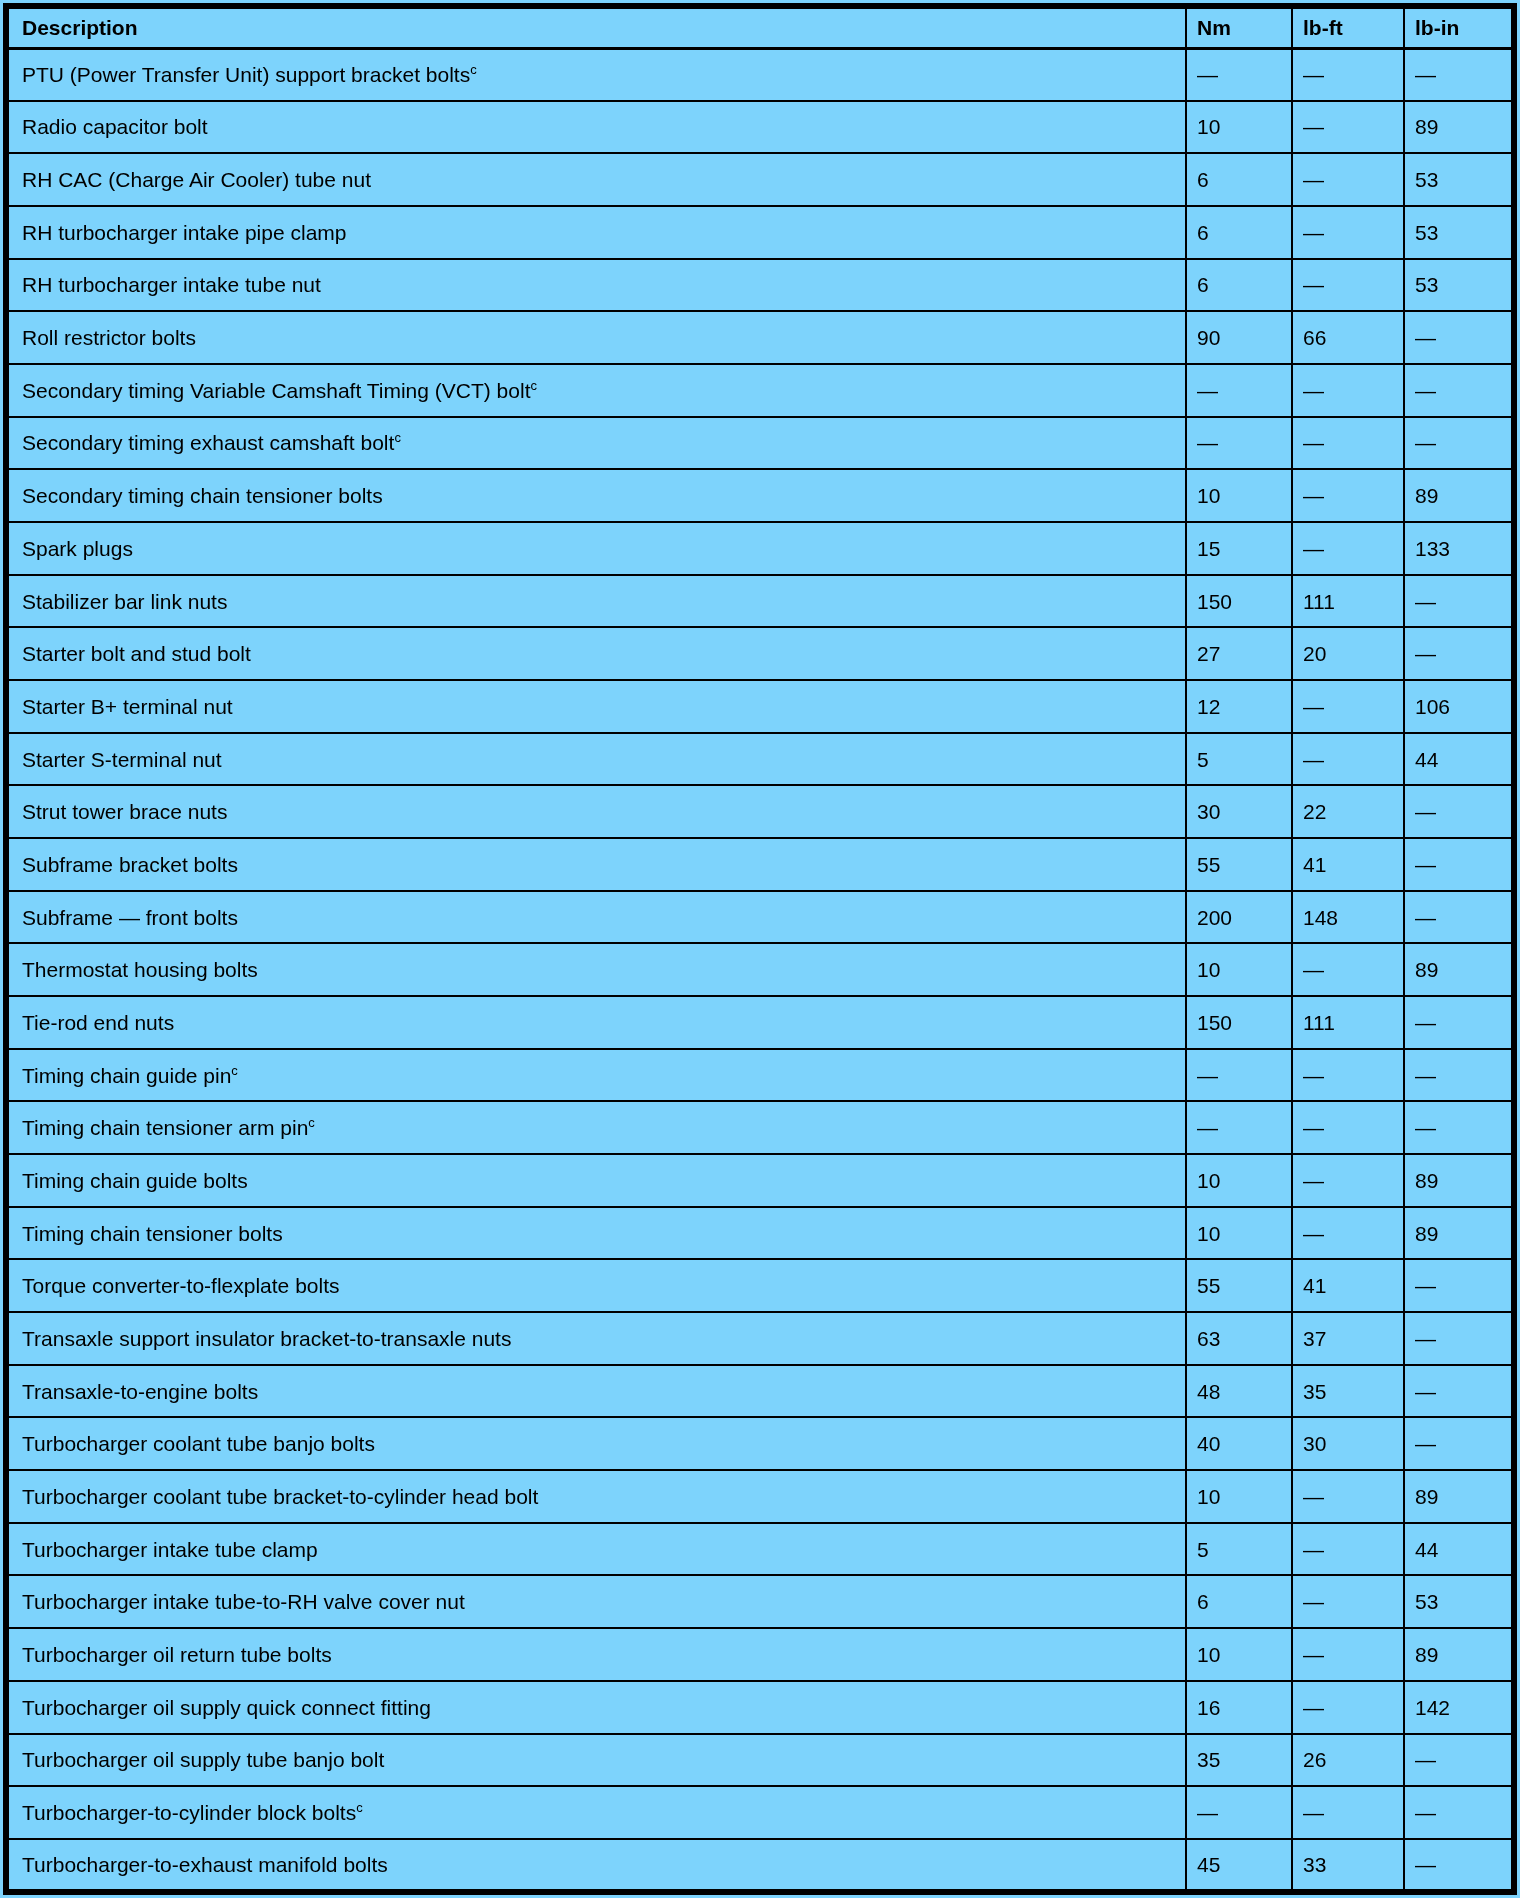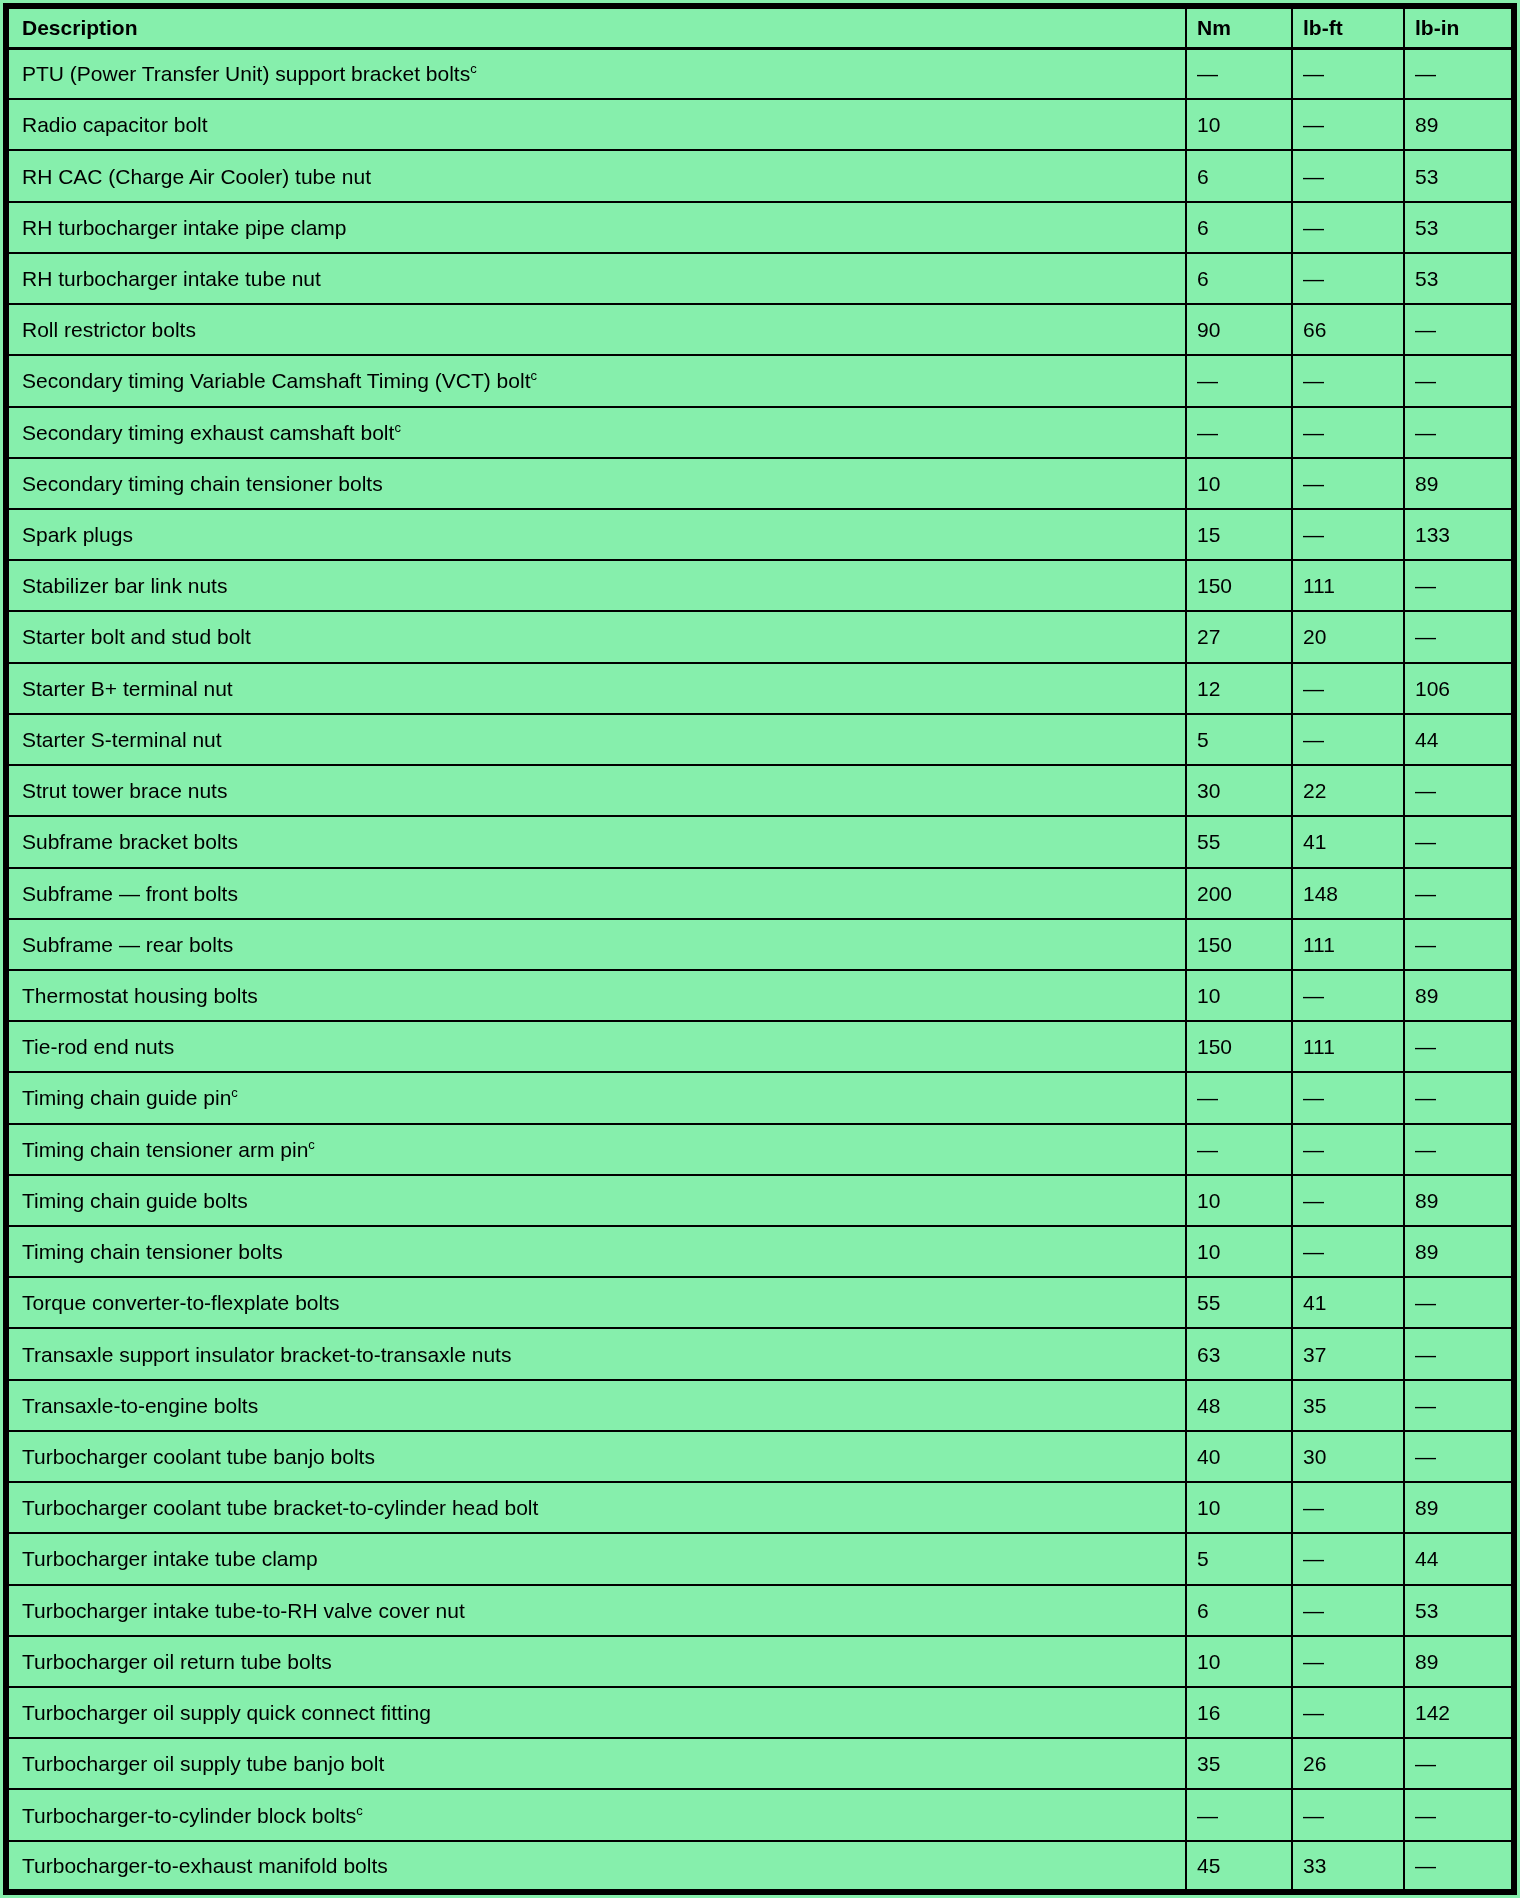--- a/index.html
+++ b/index.html
@@ -4,21 +4,21 @@
 <style>
   html, body {
     margin: 0;
     padding: 0;
     background: #ffffff;
   }
   .page {
     width: 1520px;
     height: 1898px;
     box-sizing: border-box;
-    background: #86efac;
+    background: #7dd3fc;
     padding: 3px;
   }
   table.torque-table {
     width: 100%;
     height: 100%;
     border-collapse: collapse;
     table-layout: fixed;
     border: 6px solid #000000;
     font-family: "Liberation Sans", sans-serif;
     color: #000000;
@@ -185,26 +185,20 @@
     <td class="num">—</td>
   </tr>
 
   <tr>
     <td class="desc"><span>Subframe — front bolts</span></td>
     <td class="num">200</td>
     <td class="num">148</td>
     <td class="num">—</td>
   </tr>
 
-  <tr>
-    <td class="desc"><span>Subframe — rear bolts</span></td>
-    <td class="num">150</td>
-    <td class="num">111</td>
-    <td class="num">—</td>
-  </tr>
 
   <tr>
     <td class="desc"><span>Thermostat housing bolts</span></td>
     <td class="num">10</td>
     <td class="num">—</td>
     <td class="num">89</td>
   </tr>
 
   <tr>
     <td class="desc"><span>Tie-rod end nuts</span></td>

